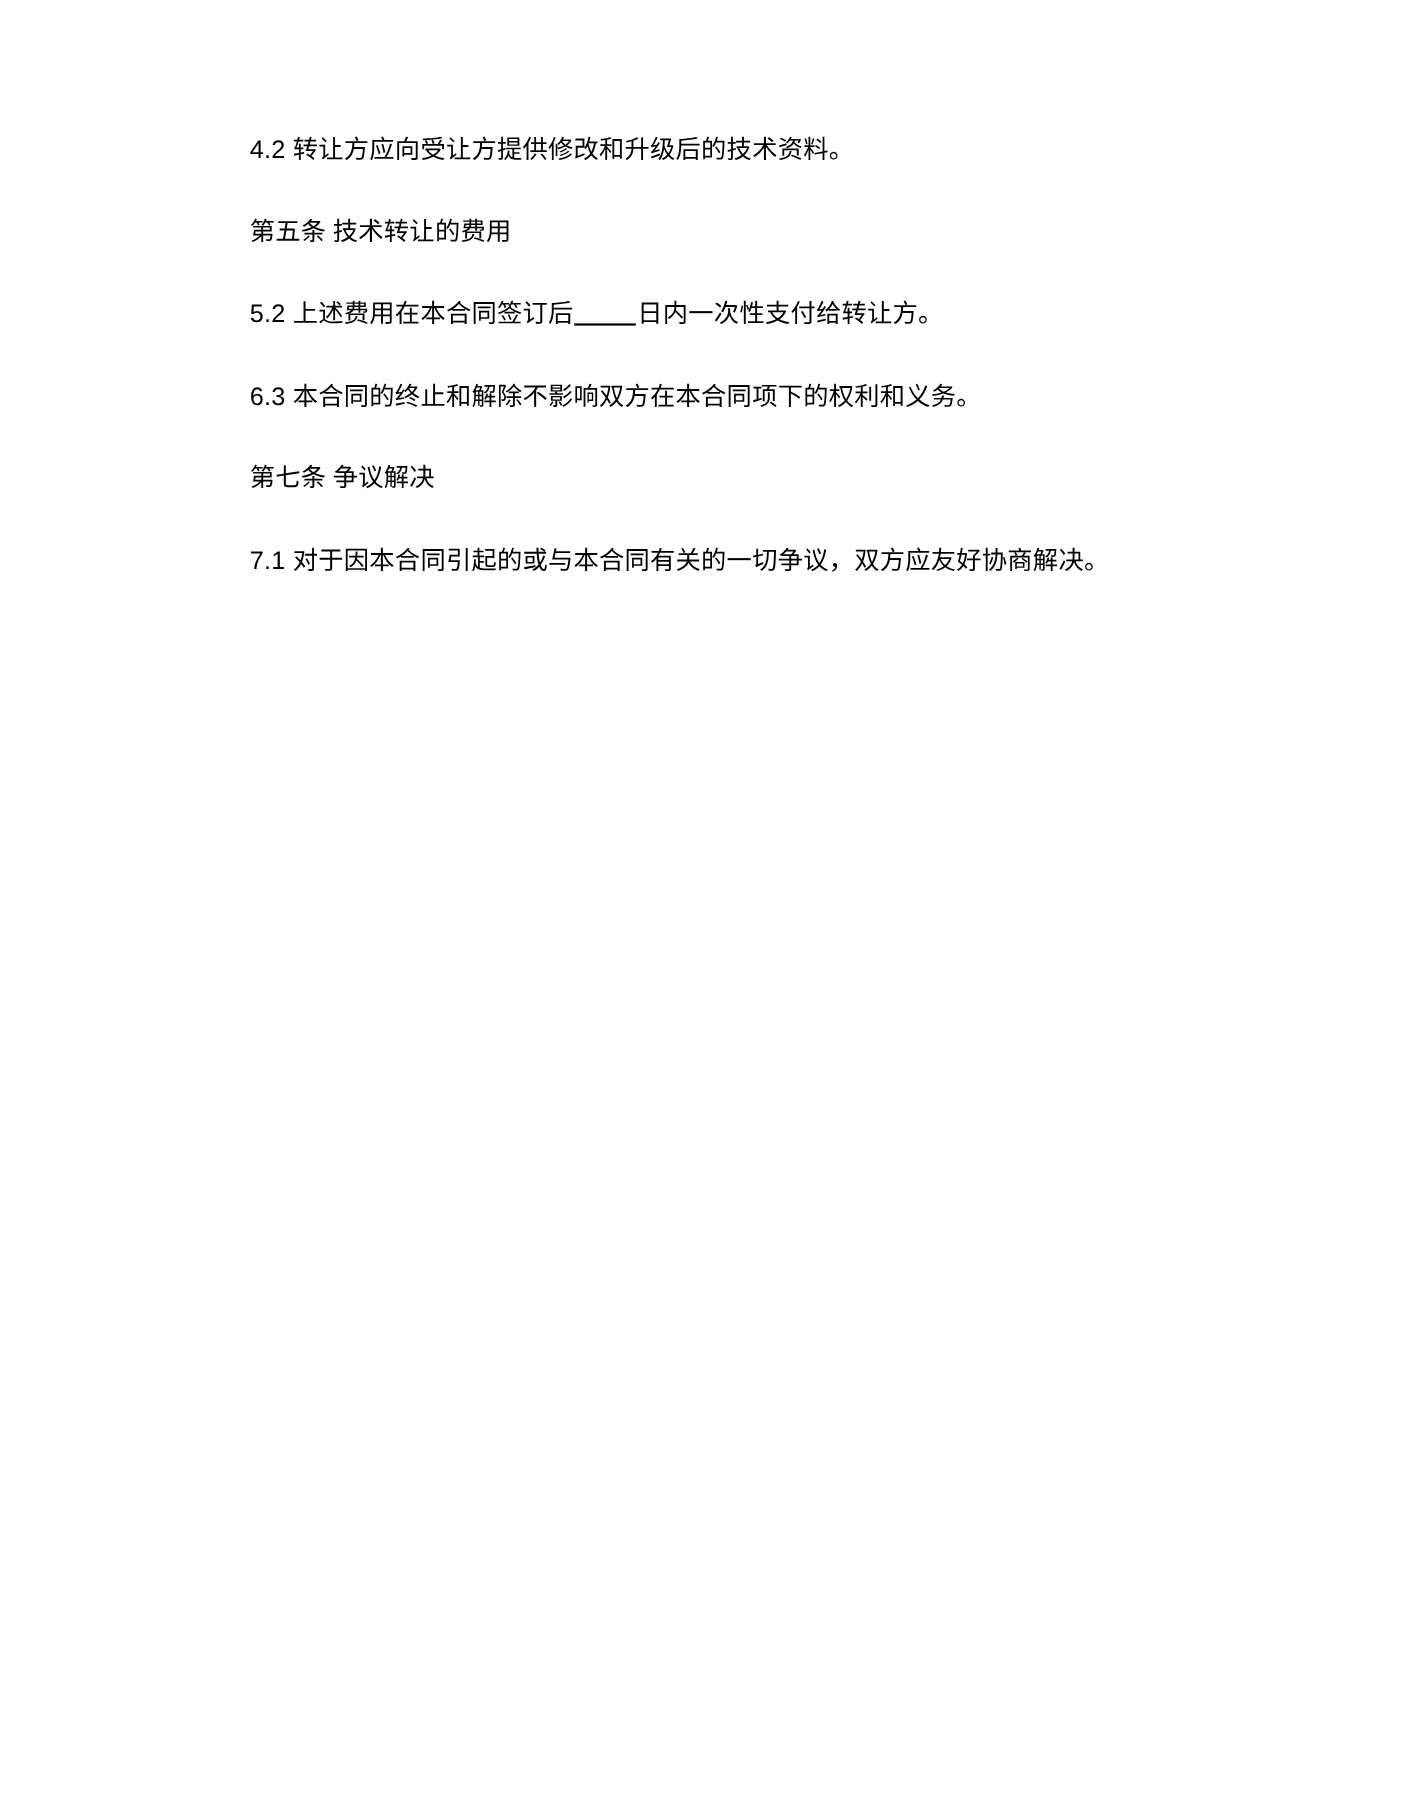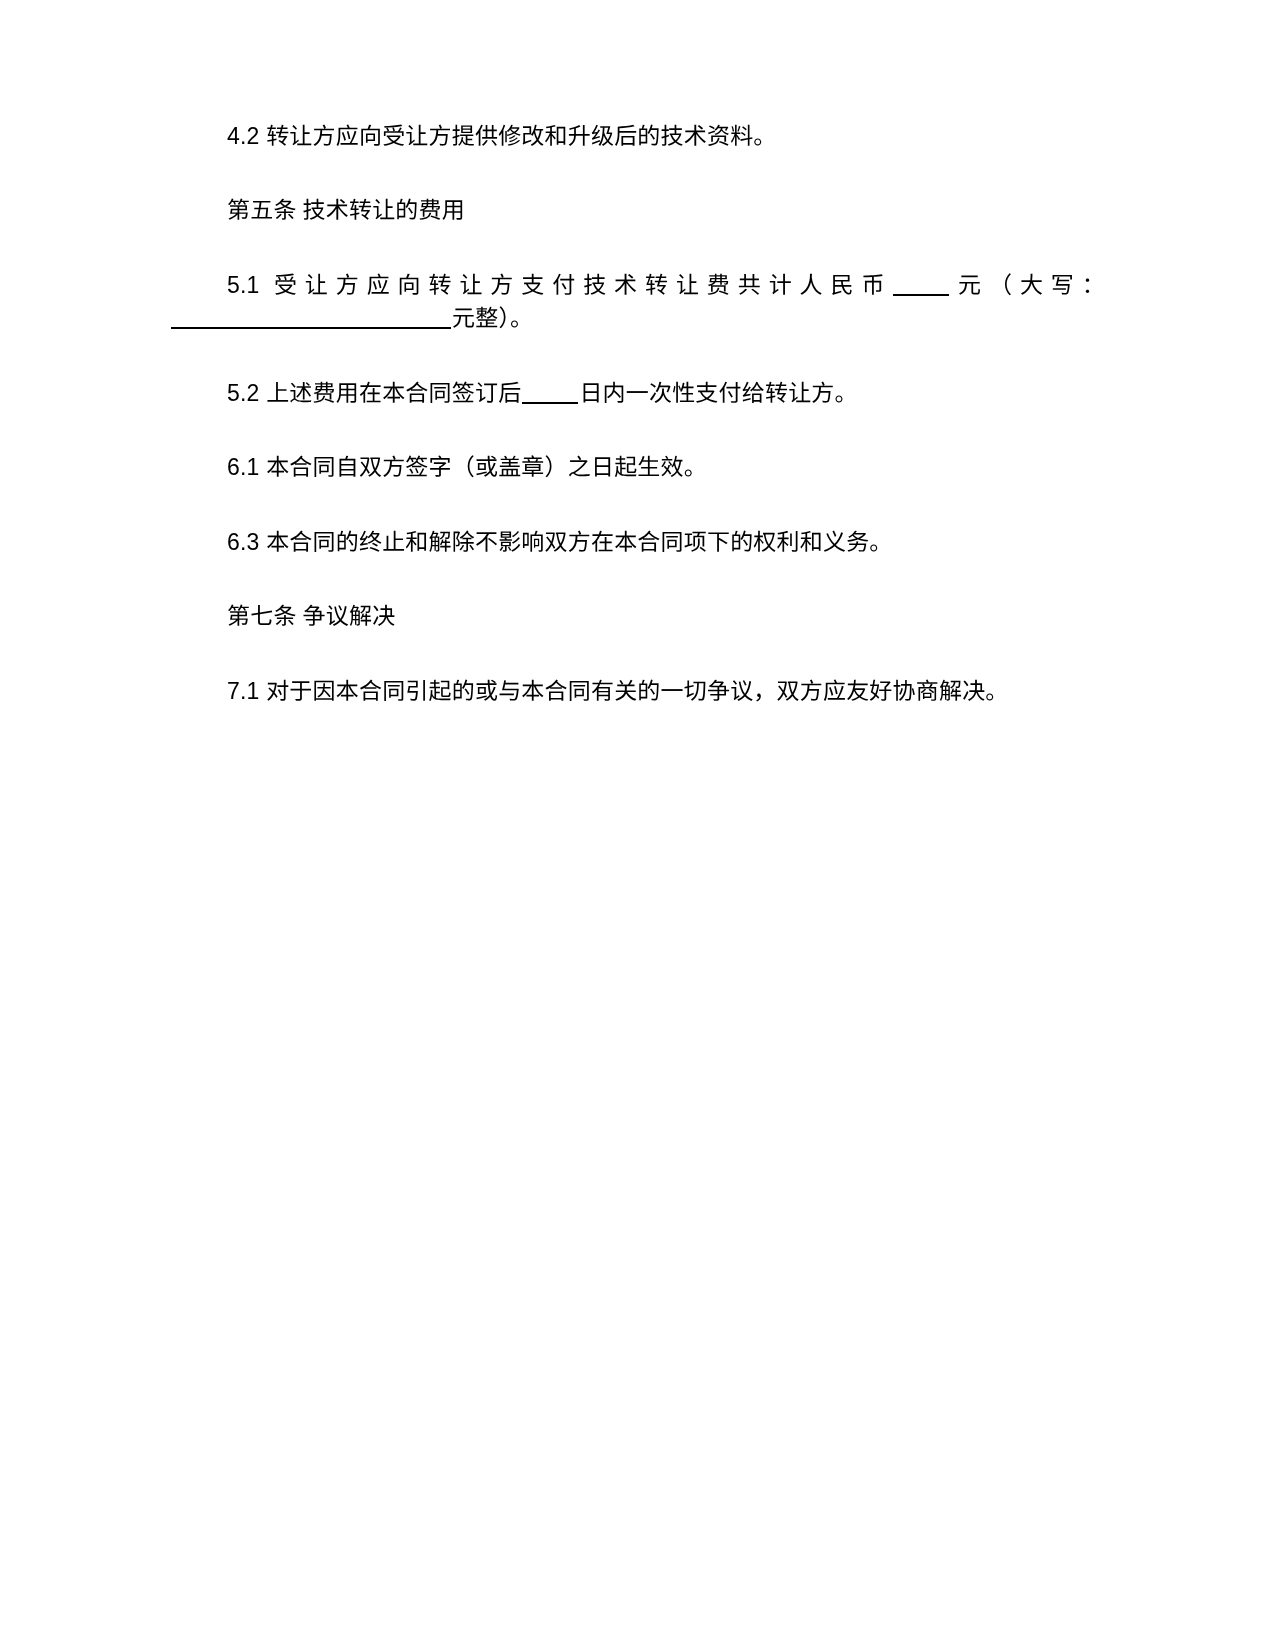--- a/index.html
+++ b/index.html
@@ -55,20 +55,18 @@
     margin: 0 1px;
   }
 </style>
 </head>
 <body>
 
 <div class="page">
   <div class="doc-body" id="doc-body">
       <p class="para">4.2 转让方应向受让方提供修改和升级后的技术资料。</p>
       <p class="para heading">第五条 技术转让的费用</p>
-      <p class="para"><span>5.1 受让方应向转让方支付技术转让费共计人民币</span><span class="blank-short"></span><span>元（大写：</span><span class="blank-long"></span><span>元整）。</span></p>
       <p class="para"><span>5.2 上述费用在本合同签订后</span><span class="blank-short"></span><span>日内一次性支付给转让方。</span></p>
-      <p class="para">6.1 本合同自双方签字（或盖章）之日起生效。</p>
       <p class="para">6.3 本合同的终止和解除不影响双方在本合同项下的权利和义务。</p>
       <p class="para heading">第七条 争议解决</p>
       <p class="para">7.1 对于因本合同引起的或与本合同有关的一切争议，双方应友好协商解决。</p>
     </div>
 </div>
 
 </body></html>

